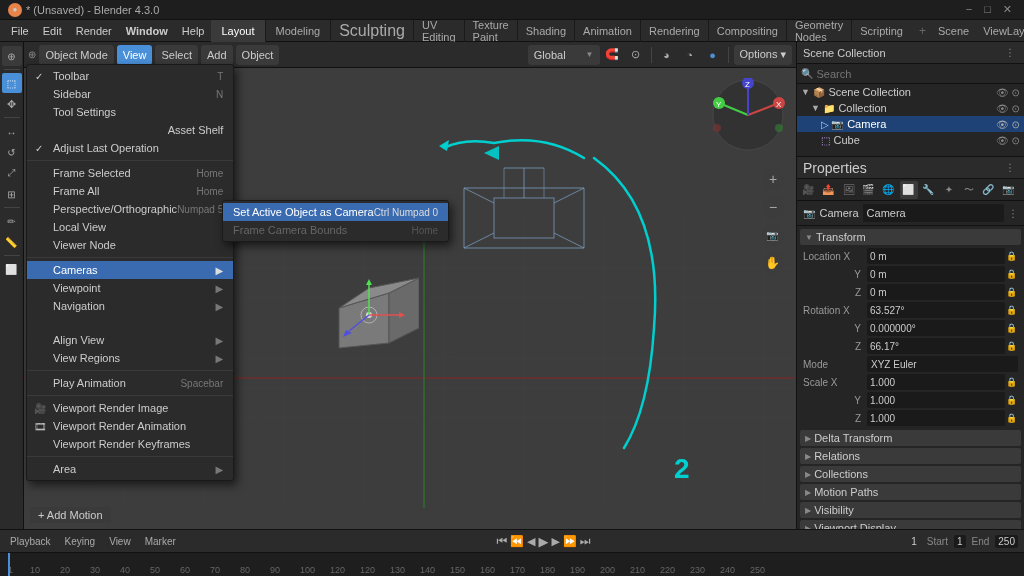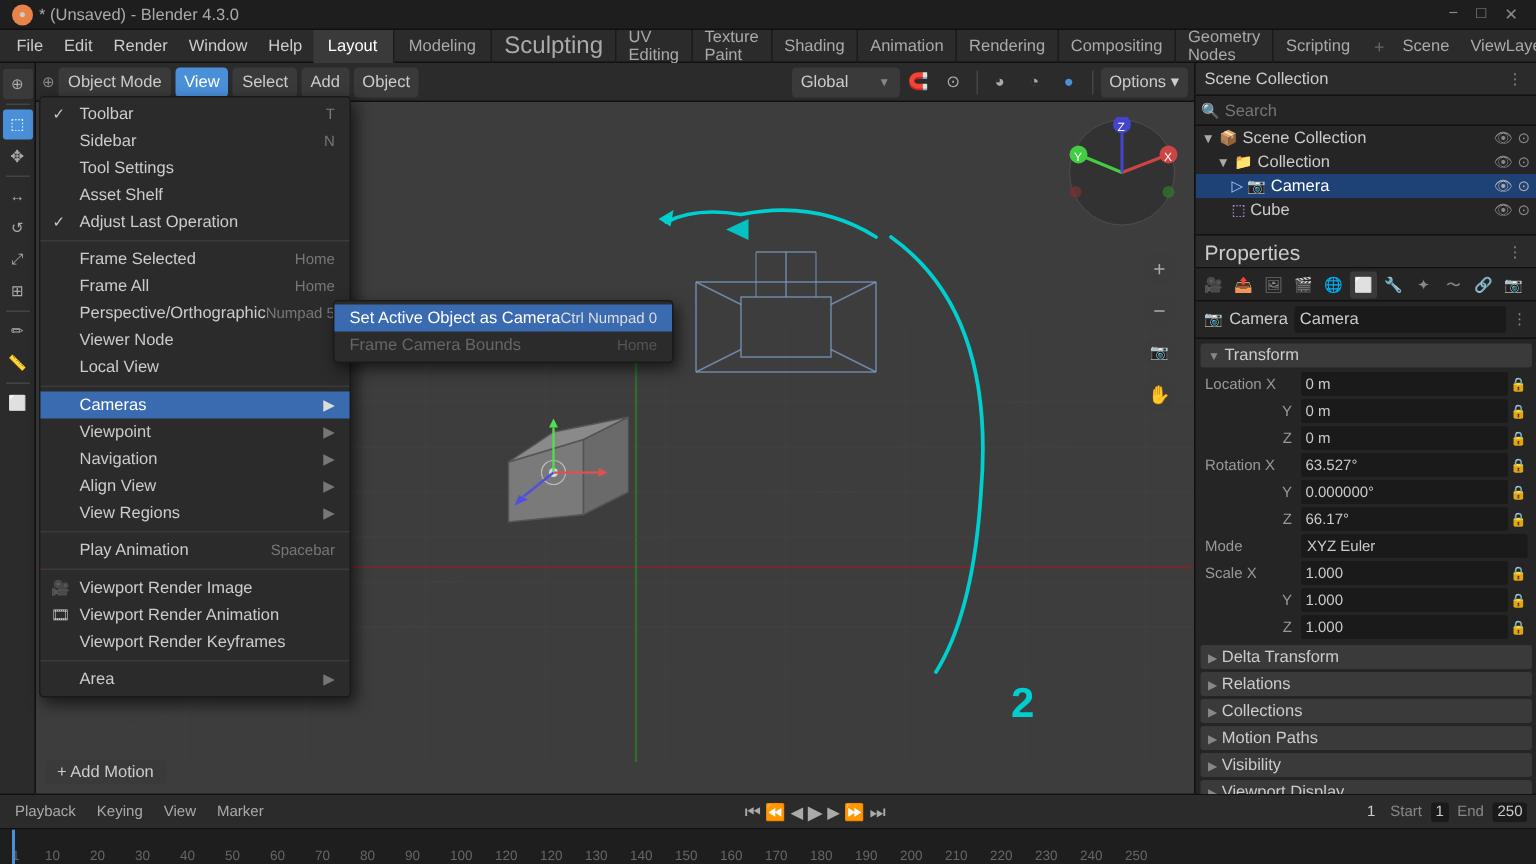--- a/index.html
+++ b/index.html
@@ -29,21 +29,21 @@
     <span style="font-size:11px;color:#888;cursor:pointer;padding:0 4px;">−</span>
     <span style="font-size:11px;color:#888;cursor:pointer;padding:0 4px;">□</span>
     <span style="font-size:11px;color:#888;cursor:pointer;padding:0 4px;">✕</span>
   </div>
 </div>
 
 <div id="top-menu" style="height:22px;background:#2b2b2b;display:flex;align-items:center;padding:0 4px;gap:0;border-bottom:1px solid #111;">
   <div style="padding:1px 7px;font-size:11px;color:#ccc;cursor:pointer;">File</div>
   <div style="padding:1px 7px;font-size:11px;color:#ccc;cursor:pointer;">Edit</div>
   <div style="padding:1px 7px;font-size:11px;color:#ccc;cursor:pointer;">Render</div>
-  <div style="padding:1px 7px;font-size:11px;color:#ccc;cursor:pointer;">Window</div>
+  <div style="padding:1px 7px;font-size:11px;color:#ccc;cursor:pointer;font-weight:bold;">Window</div>
   <div style="padding:1px 7px;font-size:11px;color:#ccc;cursor:pointer;">Help</div>
   <div style="flex:1;display:flex;align-items:center;justify-content:center;">
 
     <div style="display:flex;gap:0;align-items:center;">
       <div style="padding:1px 10px;font-size:11px;color:#fff;background:#3a3a3a;cursor:pointer;height:22px;display:flex;align-items:center;border-right:1px solid #1a1a1a;">Layout</div>
       <div style="padding:1px 10px;font-size:11px;color:#aaa;cursor:pointer;height:22px;display:flex;align-items:center;border-right:1px solid #1a1a1a;">Modeling</div>
       <div style="padding:1px 8px;font-size:16px;color:#aaa;cursor:pointer;height:22px;display:flex;align-items:center;border-right:1px solid #1a1a1a;">Sculpting</div>
       <div style="padding:1px 8px;font-size:11px;color:#aaa;cursor:pointer;height:22px;display:flex;align-items:center;border-right:1px solid #1a1a1a;">UV Editing</div>
       <div style="padding:1px 8px;font-size:11px;color:#aaa;cursor:pointer;height:22px;display:flex;align-items:center;border-right:1px solid #1a1a1a;">Texture Paint</div>
       <div style="padding:1px 8px;font-size:11px;color:#aaa;cursor:pointer;height:22px;display:flex;align-items:center;border-right:1px solid #1a1a1a;">Shading</div>
@@ -471,21 +471,21 @@
     <span>Sidebar</span>
     <span style="color:#777;font-size:10px;">N</span>
   </div>
 
   <div style="padding:3px 10px 3px 26px;font-size:11px;color:#ccc;cursor:pointer;display:flex;align-items:center;justify-content:space-between;position:relative;">
     <span style="position:absolute;left:8px;font-size:10px;color:transparent;">✓</span>
     <span>Tool Settings</span>
     <span style="color:#777;font-size:10px;"></span>
   </div>
 
-  <div style="padding:3px 10px 3px 26px;font-size:11px;color:#ccc;cursor:pointer;display:flex;align-items:center;justify-content:flex-start;position:relative;">
+  <div style="padding:3px 10px 3px 26px;font-size:11px;color:#ccc;cursor:pointer;display:flex;align-items:center;justify-content:flex-end;position:relative;">
     <span style="position:absolute;left:8px;font-size:10px;color:transparent;">✓</span>
     <span>Asset Shelf</span>
     <span style="color:#777;font-size:10px;"></span>
   </div>
 
   <div style="padding:3px 10px 3px 26px;font-size:11px;color:#ccc;cursor:pointer;display:flex;align-items:center;justify-content:space-between;position:relative;">
     <span style="position:absolute;left:8px;font-size:10px;color:#ccc;">✓</span>
     <span>Adjust Last Operation</span>
     <span style="color:#777;font-size:10px;"></span>
   </div>
@@ -500,47 +500,47 @@
     <span>Frame All</span>
     <span style="color:#777;font-size:10px;">Home</span>
   </div>
 
   <div style="padding:3px 10px 3px 26px;font-size:11px;color:#ccc;cursor:pointer;display:flex;align-items:center;justify-content:space-between;position:relative;">
     <span>Perspective/Orthographic</span>
     <span style="color:#777;font-size:10px;">Numpad 5</span>
   </div>
 
   <div style="padding:3px 10px 3px 26px;font-size:11px;color:#ccc;cursor:pointer;display:flex;align-items:center;justify-content:space-between;position:relative;">
+    <span>Local View</span>
+    <span style="color:#777;font-size:10px;"></span>
+  </div>
+
+  <div style="padding:3px 10px 3px 26px;font-size:11px;color:#ccc;cursor:pointer;display:flex;align-items:center;justify-content:space-between;position:relative;">
     <span style="position:absolute;left:8px;font-size:10px;color:transparent;">✓</span>
     <span>Viewer Node</span>
     <span style="color:#777;font-size:10px;"></span>
   </div>
-
-  <div style="padding:3px 10px 3px 26px;font-size:11px;color:#ccc;cursor:pointer;display:flex;align-items:center;justify-content:space-between;position:relative;">
-    <span>Local View</span>
-    <span style="color:#777;font-size:10px;"></span>
-  </div>
   <div style="height:1px;background:#3a3a3a;margin:3px 0;"></div>
 
   <div style="padding:3px 10px 3px 26px;font-size:11px;color:#fff;cursor:pointer;display:flex;align-items:center;justify-content:space-between;position:relative;background:#3a6ab0;">
     <span>Cameras</span>
     <span style="color:#ddd;font-size:10px;">▶</span>
   </div>
 
   <div style="padding:3px 10px 3px 26px;font-size:11px;color:#ccc;cursor:pointer;display:flex;align-items:center;justify-content:space-between;position:relative;">
     <span>Viewpoint</span>
     <span style="color:#777;font-size:10px;">▶</span>
   </div>
 
   <div style="padding:3px 10px 3px 26px;font-size:11px;color:#ccc;cursor:pointer;display:flex;align-items:center;justify-content:space-between;position:relative;">
     <span>Navigation</span>
     <span style="color:#777;font-size:10px;">▶</span>
   </div>
 
-  <div style="padding:3px 10px 3px 26px;font-size:11px;color:#ccc;cursor:pointer;display:flex;align-items:center;justify-content:space-between;position:relative;">
+  <div style="padding:3px 10px 3px 26px;font-size:11px;color:#ccc;cursor:pointer;display:flex;align-items:center;justify-content:space-between;position:relative;margin-top:16px;">
     <span>Align View</span>
     <span style="color:#777;font-size:10px;">▶</span>
   </div>
 
   <div style="padding:3px 10px 3px 26px;font-size:11px;color:#ccc;cursor:pointer;display:flex;align-items:center;justify-content:space-between;position:relative;">
     <span>View Regions</span>
     <span style="color:#777;font-size:10px;">▶</span>
   </div>
   <div style="height:1px;background:#3a3a3a;margin:3px 0;"></div>
 

